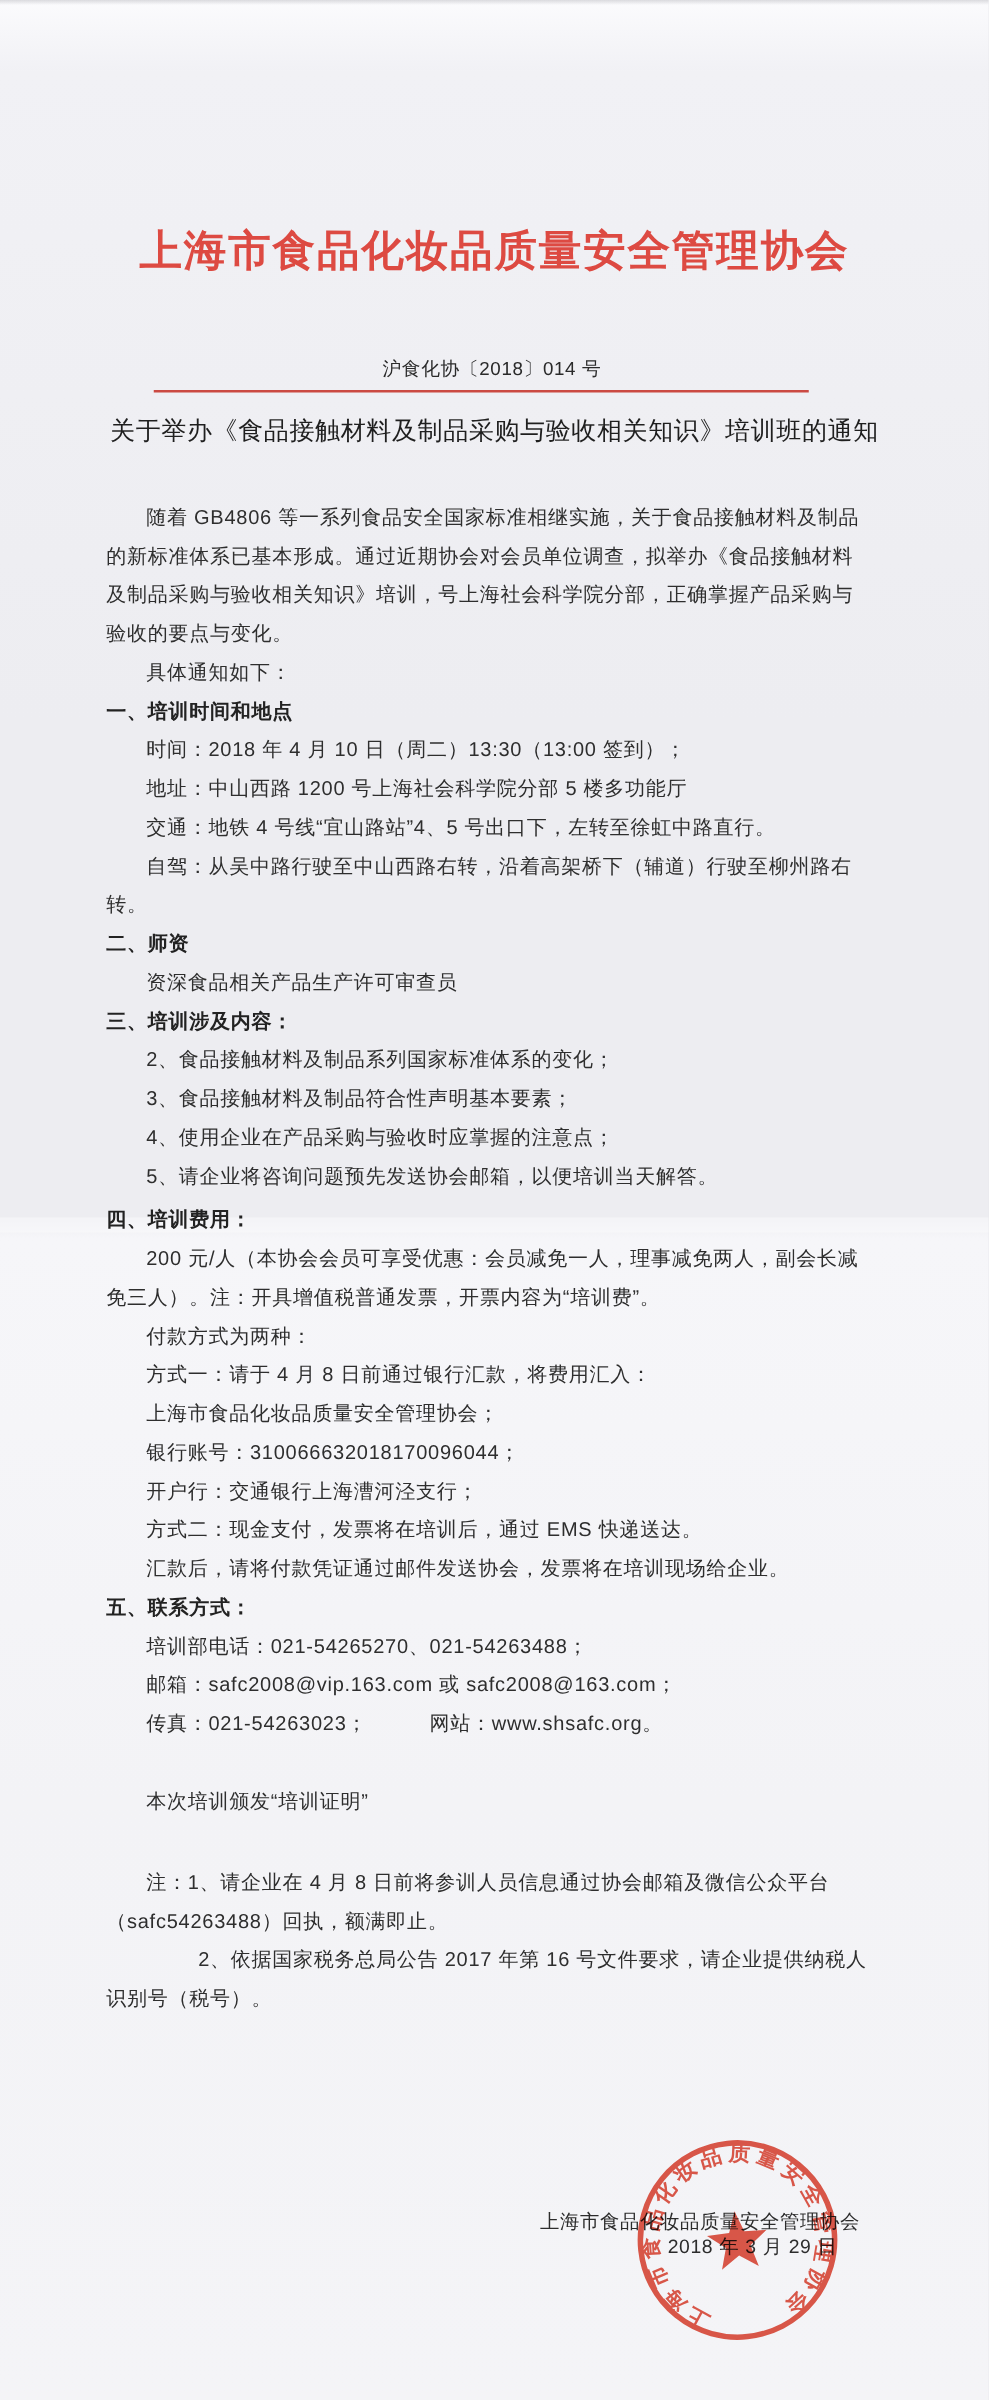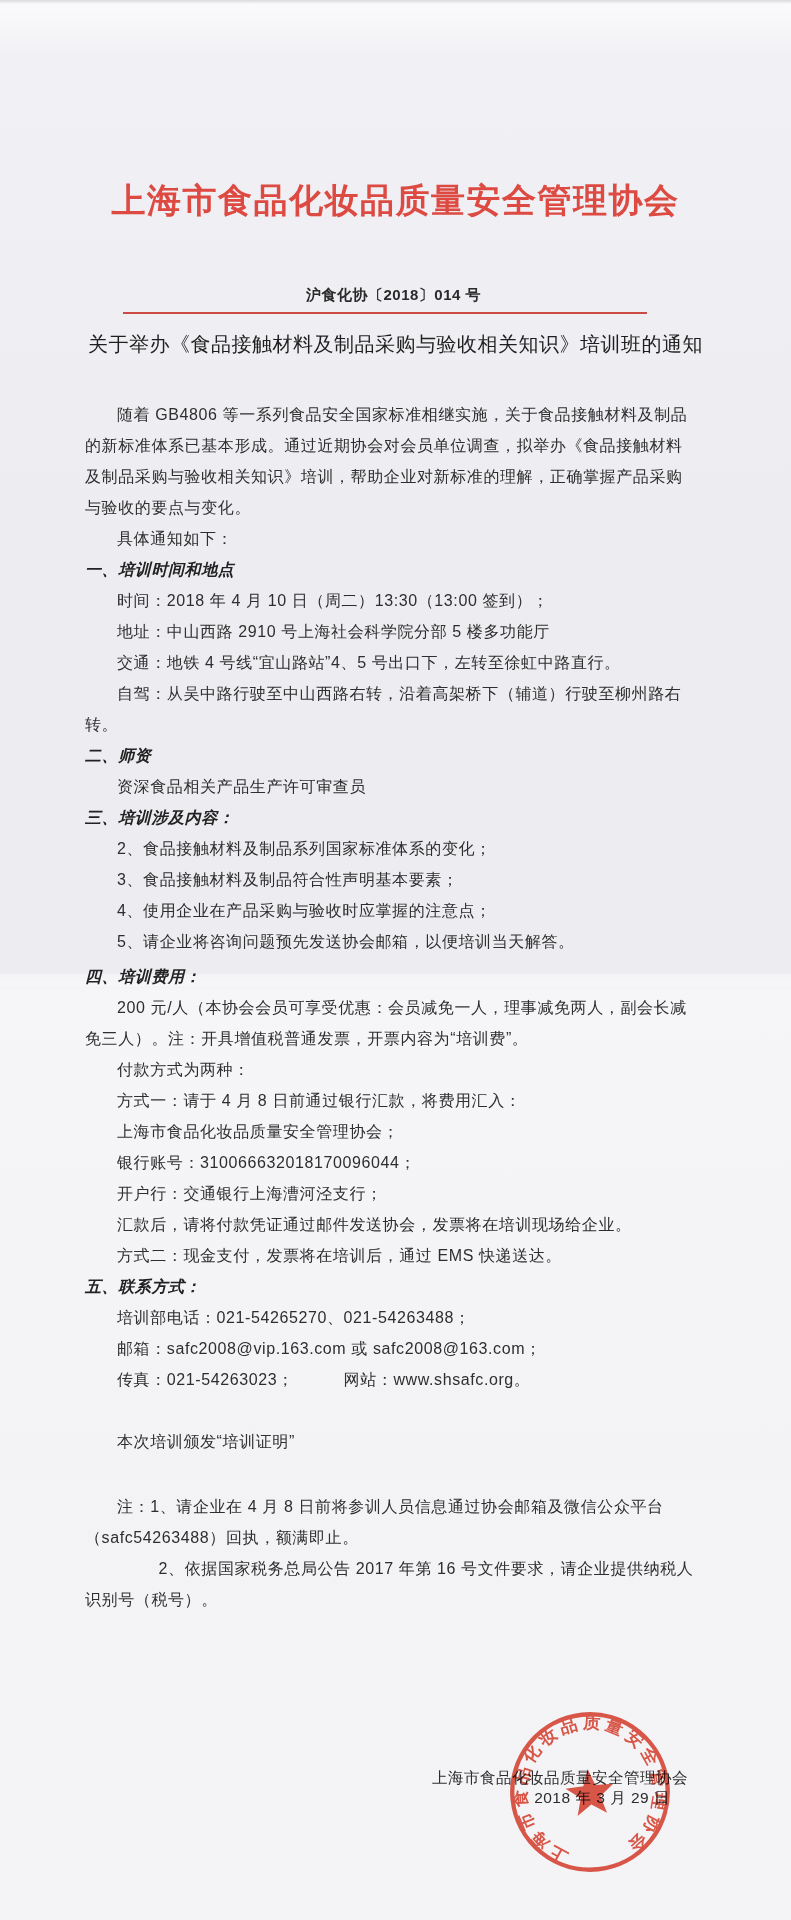--- a/index.html
+++ b/index.html
@@ -17,38 +17,38 @@
     background:linear-gradient(180deg,rgba(120,120,130,.25),rgba(120,120,130,0));
   }
   .org-title{
     position:absolute;top:178px;left:0;right:0;margin:0;
     text-align:center;
     font-size:34px;font-weight:bold;letter-spacing:1.5px;
     color:var(--accent-red,#dd4a42);
   }
   .doc-no{
     position:absolute;top:286px;left:0;right:4px;
-    text-align:center;font-size:15px;color:#2a2a2a;letter-spacing:.5px;font-weight:bold;
+    text-align:center;font-size:15px;color:#2a2a2a;letter-spacing:.5px;
   }
   .red-rule{
     position:absolute;top:312px;left:123px;width:524px;height:2px;
     background:var(--rule-red,#cb4a43);
   }
   .subject{
     position:absolute;top:331px;left:40px;right:40px;margin:0;
     text-align:center;font-size:20px;font-weight:normal;color:#1f1f1f;
     letter-spacing:.5px;
   }
   .doc-body{
     position:absolute;top:399px;left:85px;width:614px;
     font-size:16px;line-height:31px;letter-spacing:.6px;
     color:#2e2e2e;
   }
   .para{margin:0;text-indent:2em;}
-  .sec-h{font-weight:bold;color:#222;text-indent:0;font-style:italic;}
+  .sec-h{font-weight:bold;color:#222;text-indent:0;}
   .gap-top{margin-top:4px;}
   .cert-note{margin-top:31px;}
   .note-first{margin-top:34px;}
   .note-deep{text-indent:4.6em;}
   .seam{
     position:absolute;top:974px;left:0;right:0;height:12px;
     background:#f9f9fb;opacity:.55;pointer-events:none;
   }
   .sign-block{
     position:absolute;top:1768px;right:103px;
@@ -78,47 +78,47 @@
 
   <div class="doc-no">沪食化协〔2018〕014 号</div>
 
   <div class="red-rule"></div>
 
   <h2 class="subject">关于举办《食品接触材料及制品采购与验收相关知识》培训班的通知</h2>
 
   <div class="seam"></div>
 
   <div class="doc-body">
-    <p class="para">随着 GB4806 等一系列食品安全国家标准相继实施，关于食品接触材料及制品的新标准体系已基本形成。通过近期协会对会员单位调查，拟举办《食品接触材料及制品采购与验收相关知识》培训，帮助企业对新标准的理解，正确掌握产品采购与验收的要点与变化。</p>
+    <p class="para">随着 GB4806 等一系列食品安全国家标准相继实施，关于食品接触材料及制品的新标准体系已基本形成。通过近期协会对会员单位调查，拟举办《食品接触材料及制品采购与验收相关知识》培训，号上海社会科学院分部，正确掌握产品采购与验收的要点与变化。</p>
     <p class="para">具体通知如下：</p>
 
     <p class="para sec-h">一、培训时间和地点</p>
     <p class="para">时间：2018 年 4 月 10 日（周二）13:30（13:00 签到）；</p>
-    <p class="para">地址：中山西路 2910 号上海社会科学院分部 5 楼多功能厅</p>
+    <p class="para">地址：中山西路 1200 号上海社会科学院分部 5 楼多功能厅</p>
     <p class="para">交通：地铁 4 号线“宜山路站”4、5 号出口下，左转至徐虹中路直行。</p>
     <p class="para">自驾：从吴中路行驶至中山西路右转，沿着高架桥下（辅道）行驶至柳州路右转。</p>
 
     <p class="para sec-h">二、师资</p>
     <p class="para">资深食品相关产品生产许可审查员</p>
 
     <p class="para sec-h">三、培训涉及内容：</p>
     <p class="para">2、食品接触材料及制品系列国家标准体系的变化；</p>
     <p class="para">3、食品接触材料及制品符合性声明基本要素；</p>
     <p class="para">4、使用企业在产品采购与验收时应掌握的注意点；</p>
     <p class="para">5、请企业将咨询问题预先发送协会邮箱，以便培训当天解答。</p>
 
     <p class="para sec-h gap-top">四、培训费用：</p>
     <p class="para">200 元/人（本协会会员可享受优惠：会员减免一人，理事减免两人，副会长减免三人）。注：开具增值税普通发票，开票内容为“培训费”。</p>
     <p class="para">付款方式为两种：</p>
     <p class="para">方式一：请于 4 月 8 日前通过银行汇款，将费用汇入：</p>
     <p class="para">上海市食品化妆品质量安全管理协会；</p>
     <p class="para">银行账号：310066632018170096044；</p>
     <p class="para">开户行：交通银行上海漕河泾支行；</p>
+    <p class="para">方式二：现金支付，发票将在培训后，通过 EMS 快递送达。</p>
     <p class="para">汇款后，请将付款凭证通过邮件发送协会，发票将在培训现场给企业。</p>
-    <p class="para">方式二：现金支付，发票将在培训后，通过 EMS 快递送达。</p>
 
     <p class="para sec-h">五、联系方式：</p>
     <p class="para">培训部电话：021-54265270、021-54263488；</p>
     <p class="para">邮箱：safc2008@vip.163.com 或 safc2008@163.com；</p>
     <p class="para">传真：021-54263023；　　　网站：www.shsafc.org。</p>
 
     <p class="para cert-note">本次培训颁发“培训证明”</p>
 
     <p class="para note-first">注：1、请企业在 4 月 8 日前将参训人员信息通过协会邮箱及微信公众平台（safc54263488）回执，额满即止。</p>
     <p class="para note-deep">2、依据国家税务总局公告 2017 年第 16 号文件要求，请企业提供纳税人识别号（税号）。</p>

